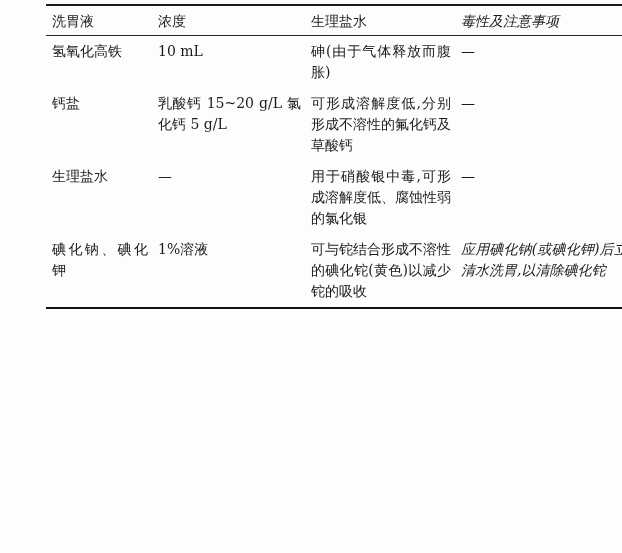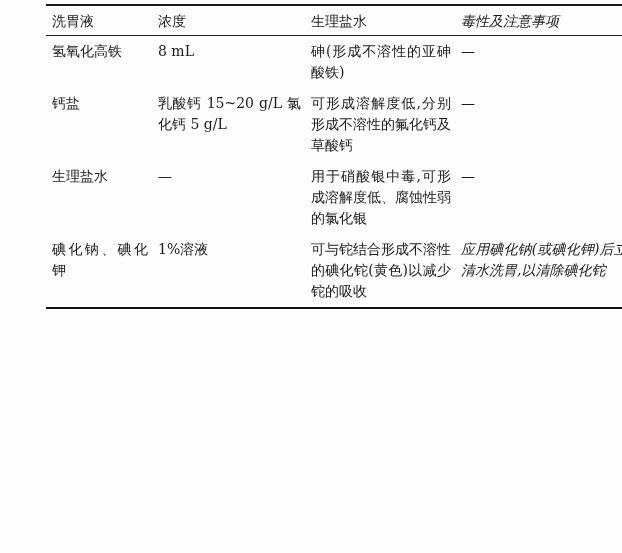--- a/index.html
+++ b/index.html
@@ -66,22 +66,22 @@
       <tr>
           <th>洗胃液</th>
           <th>浓度</th>
           <th>生理盐水</th>
           <th>毒性及注意事项</th>
         </tr>
     </thead>
     <tbody>
         <tr>
           <td>氢氧化高铁</td>
-          <td>8 mL</td>
-          <td>砷(形成不溶性的亚砷酸铁)</td>
+          <td>10 mL</td>
+          <td>砷(由于气体释放而腹胀)</td>
           <td>—</td>
         </tr>
         <tr>
           <td>钙盐</td>
           <td>乳酸钙 15~20 g/L 氯化钙 5 g/L</td>
           <td>可形成溶解度低,分别形成不溶性的氟化钙及草酸钙</td>
           <td>—</td>
         </tr>
         <tr>
           <td>生理盐水</td>

